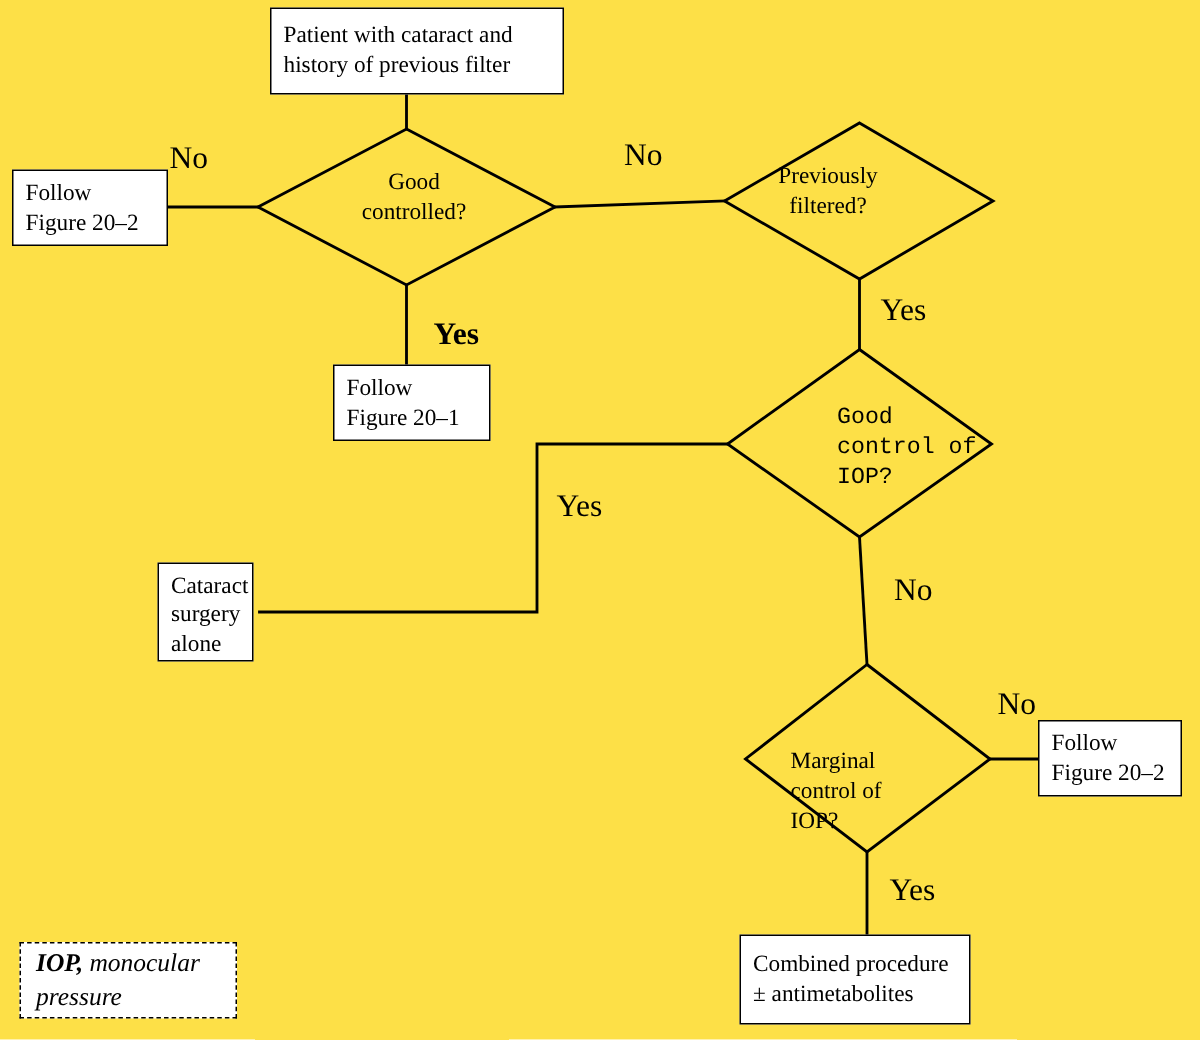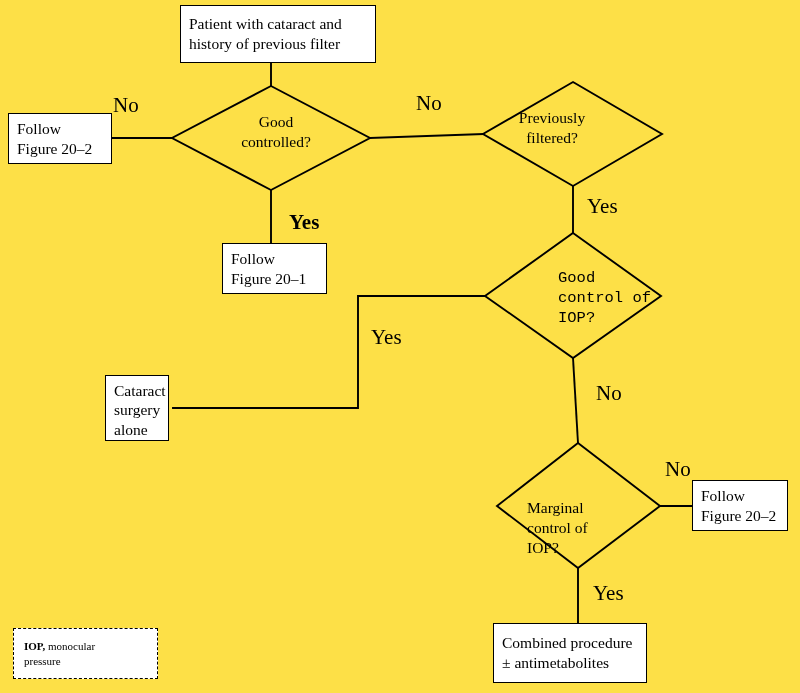--- a/index.html
+++ b/index.html
@@ -51,23 +51,24 @@
     white-space: pre-line;
   }
   .legend {
     border: 1.7px dashed #000000;
     background: #ffffff;
     display: flex;
     align-items: center;
   }
   .legend .txt {
     padding: 0 10px;
-    font-size: 11px;
+    font-size: 17px;
     line-height: 1.3;
     white-space: pre-line;
+    font-style: italic;
   }
   .legend .txt b {
     font-weight: bold;
   }
   .diamond-label {
     position: absolute;
     font-size: 15.5px;
     line-height: 1.3;
     white-space: pre-line;
     text-align: left;

